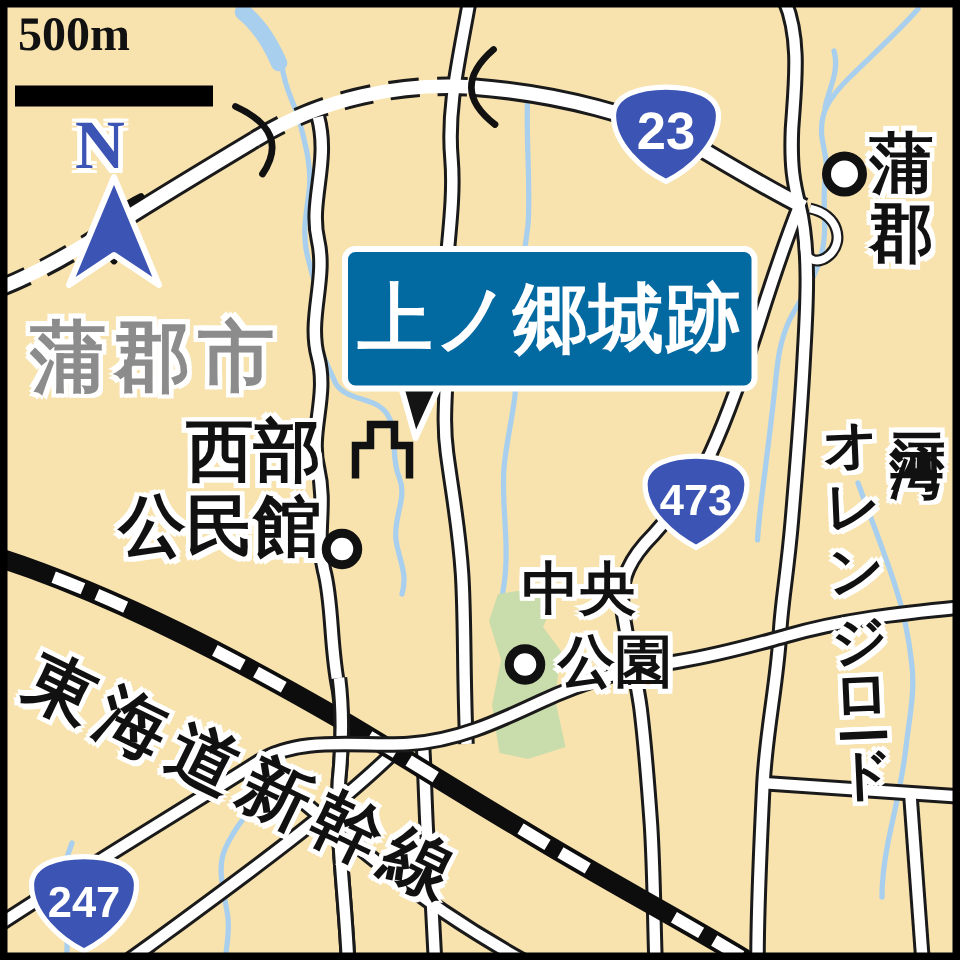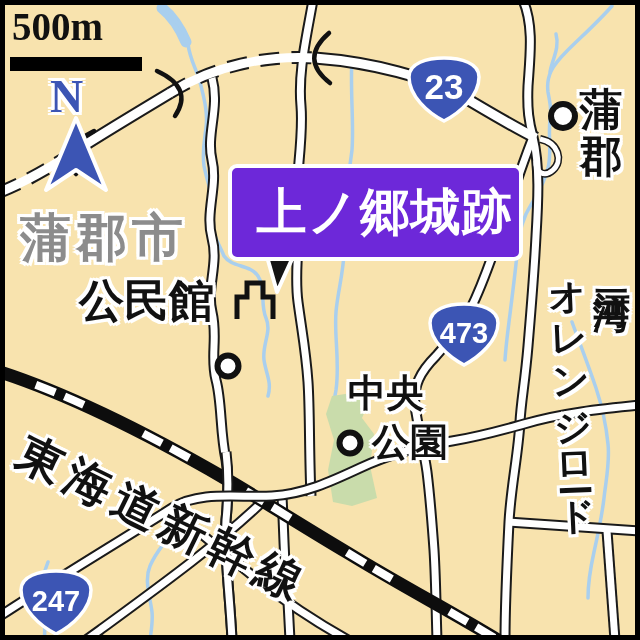--- a/index.html
+++ b/index.html
@@ -4,27 +4,27 @@
 <style>
   html,body{margin:0;padding:0;background:#555;}
   #stage{position:relative;width:640px;height:640px;background:#f8e3ae;overflow:hidden;
          font-family:"Liberation Sans",sans-serif;}
   #frame{position:absolute;inset:0;border:5px solid #000;z-index:60;pointer-events:none;}
   svg{position:absolute;left:0;top:0;}
   .lbl{position:absolute;z-index:30;color:#111;font-weight:bold;white-space:nowrap;}
   .halo{text-shadow:-3px -3px 0 #fff,3px -3px 0 #fff,-3px 3px 0 #fff,3px 3px 0 #fff,
         -3px 0 0 #fff,3px 0 0 #fff,0 -3px 0 #fff,0 3px 0 #fff;}
   .serif{font-family:"Liberation Serif",serif;}
-  #scale-label{left:12px;top:4px;font-size:39px;font-weight:bold;color:#111;z-index:30;}
+  #scale-label{left:12px;top:4px;font-size:32px;font-weight:bold;color:#111;z-index:30;}
   #scale-bar{position:absolute;left:10px;top:57px;width:132px;height:14px;background:#000;z-index:30;}
   #compass-n{left:50px;top:70px;font-size:46px;color:#3c55b4;z-index:30;}
   #city-label{left:20px;top:204px;font-size:51px;color:#8c8c8c;letter-spacing:5px;}
-  #bubble{position:absolute;left:228px;top:164px;width:269px;height:89px;background:#6d28d9;
+  #bubble{position:absolute;left:228px;top:164px;width:269px;height:89px;background:#0369a1;
           border:4px solid #fff;border-radius:9px;display:flex;align-items:center;justify-content:center;
-          z-index:31;padding-left:18px;}
+          z-index:31;}
   #bubble span{color:#fff;font-size:50px;font-weight:bold;letter-spacing:1px;}
   #seibu{left:68px;top:276px;font-size:45px;line-height:50px;width:146px;text-align:right;}
   #chuo{left:348px;top:369px;font-size:38px;line-height:49px;}
   #chuo .indent{margin-left:24px;}
   #gamagori-ic{left:577px;top:86px;width:48px;display:flex;flex-direction:column;align-items:center;
                font-size:43px;line-height:47px;}
   #gamagori-ic .ic{font-size:37px;letter-spacing:-1px;}
   .vtext{writing-mode:vertical-rl;text-orientation:upright;}
   #mikawa{left:586px;top:260px;font-size:37px;letter-spacing:2px;}
   #orange{left:540px;top:256px;font-size:37px;letter-spacing:1px;transform:rotate(-2.5deg);
@@ -129,20 +129,21 @@
   <div class="lbl serif" id="scale-label">500m</div>
   <div id="scale-bar"></div>
   <div class="lbl serif halo" id="compass-n">N</div>
   <div class="lbl halo" id="city-label">蒲郡市</div>
 
   <div id="bubble">
     <span>上ノ郷城跡</span>
   </div>
 
   <div class="lbl halo" id="seibu">
+    <div>西部</div>
     <div>公民館</div>
   </div>
 
   <div class="lbl halo" id="chuo">
     <div>中央</div>
     <div class="indent">公園</div>
   </div>
 
   <div class="lbl halo" id="gamagori-ic">
     <span>蒲</span>

